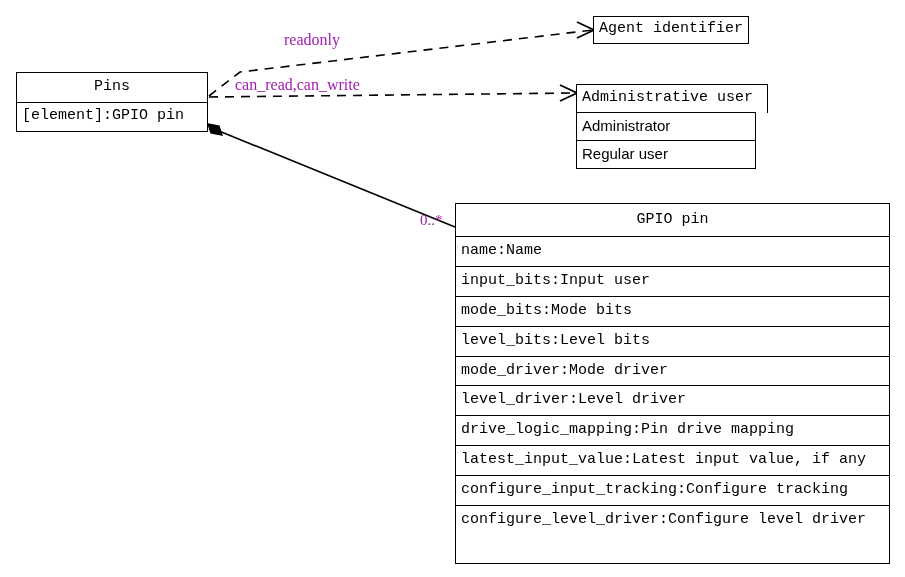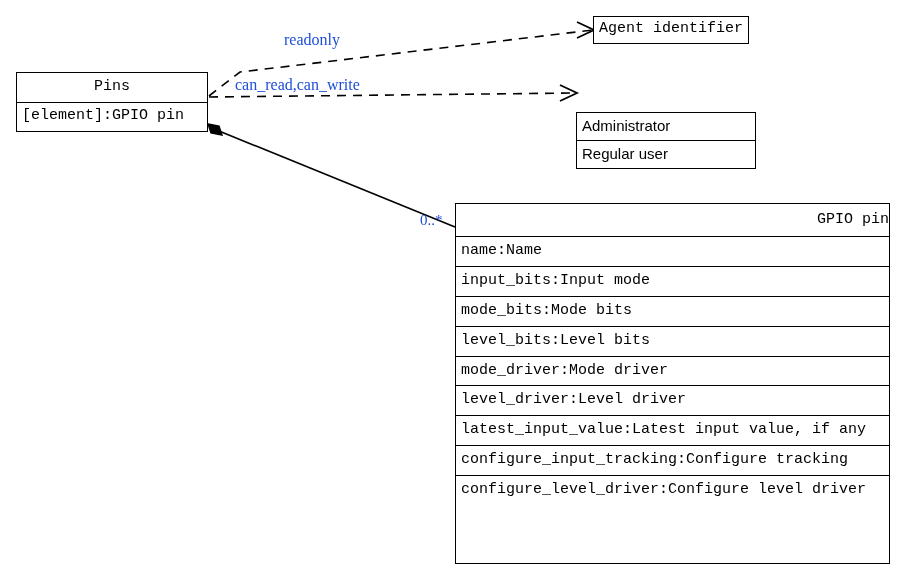--- a/index.html
+++ b/index.html
@@ -110,32 +110,31 @@
   
   #gpio-pin-class {
     left: 455px;
     top: 203px;
     width: 435px;
     height: 361px;
   }
   #gpio-pin-class .uml-header {
     height: 32px;
     line-height: 31px;
-    text-align: right;
   }
   #gpio-pin-class .uml-row {
     height: 29.9px;
     line-height: 28px;
   }
   
   .edge-label {
     position: absolute;
     font-family: "Liberation Serif", serif;
     font-size: 16px;
-    color: #1d4ed8;
+    color: #a21caf;
     white-space: nowrap;
     background: transparent;
     z-index: 4;
   }
   #label-readonly  { left: 284px; top: 31px; }
   #label-can-read  { left: 235px; top: 76px; }
   #label-multiplicity { left: 420px; top: 212px; font-size: 15px; }
 </style>
 </head>
 <body>
@@ -168,31 +167,35 @@
 
   <div class="uml-box" id="pins-class">
     <div class="uml-header">Pins</div>
     <div class="uml-row">[element]:GPIO pin</div>
   </div>
 
   <div class="uml-box" id="agent-identifier-class">
     <div class="uml-header">Agent identifier</div>
   </div>
 
+  <div class="uml-box" id="admin-user-class">
+    <div class="uml-header">Administrative user</div>
+  </div>
   <div id="admin-user-literals">
     <div class="uml-row">Administrator</div>
     <div class="uml-row">Regular user</div>
   </div>
 
   <div class="uml-box" id="gpio-pin-class">
     <div class="uml-header">GPIO pin</div>
     <div class="uml-row">name:Name</div>
-    <div class="uml-row">input_bits:Input mode</div>
+    <div class="uml-row">input_bits:Input user</div>
     <div class="uml-row">mode_bits:Mode bits</div>
     <div class="uml-row">level_bits:Level bits</div>
     <div class="uml-row">mode_driver:Mode driver</div>
     <div class="uml-row">level_driver:Level driver</div>
+    <div class="uml-row">drive_logic_mapping:Pin drive mapping</div>
     <div class="uml-row">latest_input_value:Latest input value, if any</div>
     <div class="uml-row">configure_input_tracking:Configure tracking</div>
     <div class="uml-row">configure_level_driver:Configure level driver</div>
   </div>
 
 </div>
 
 </body></html>

